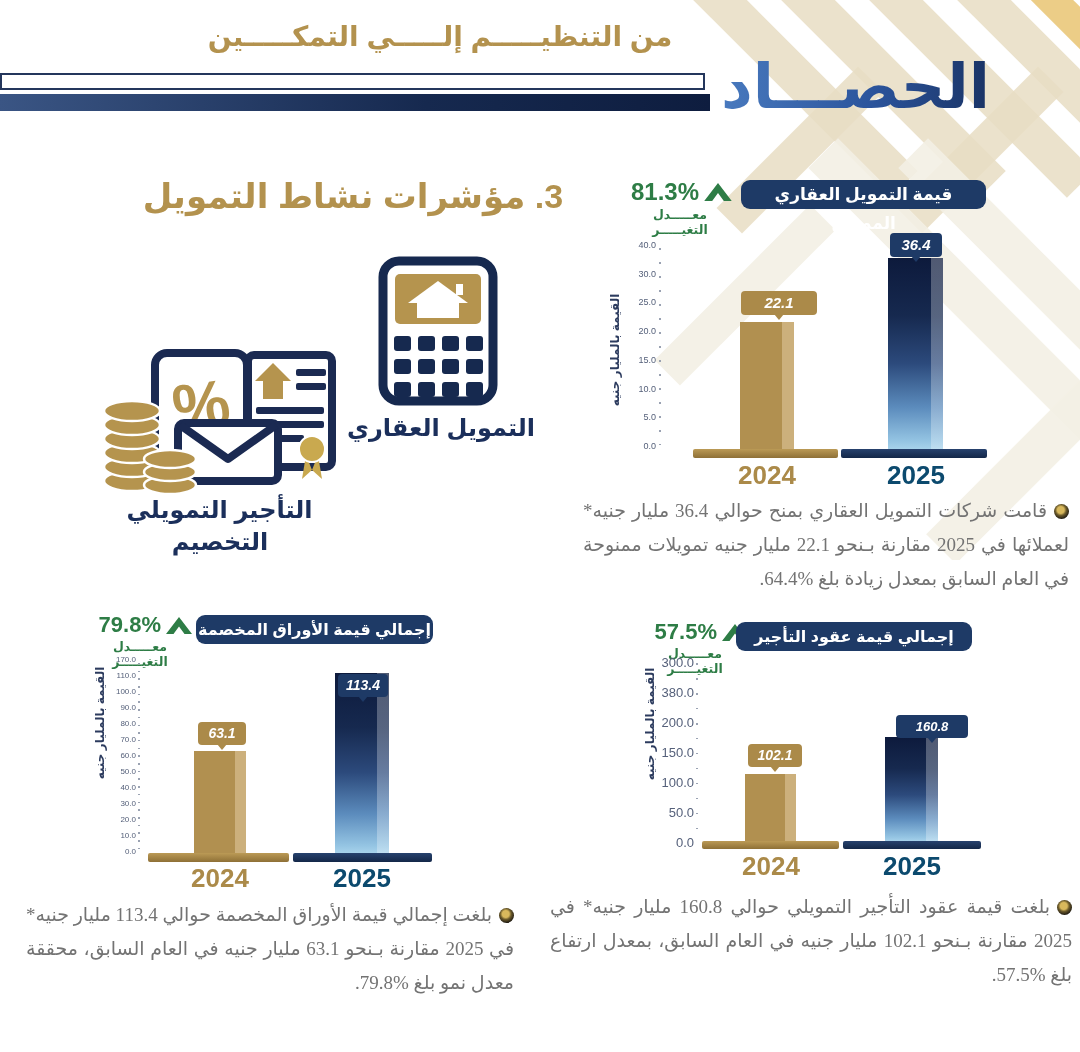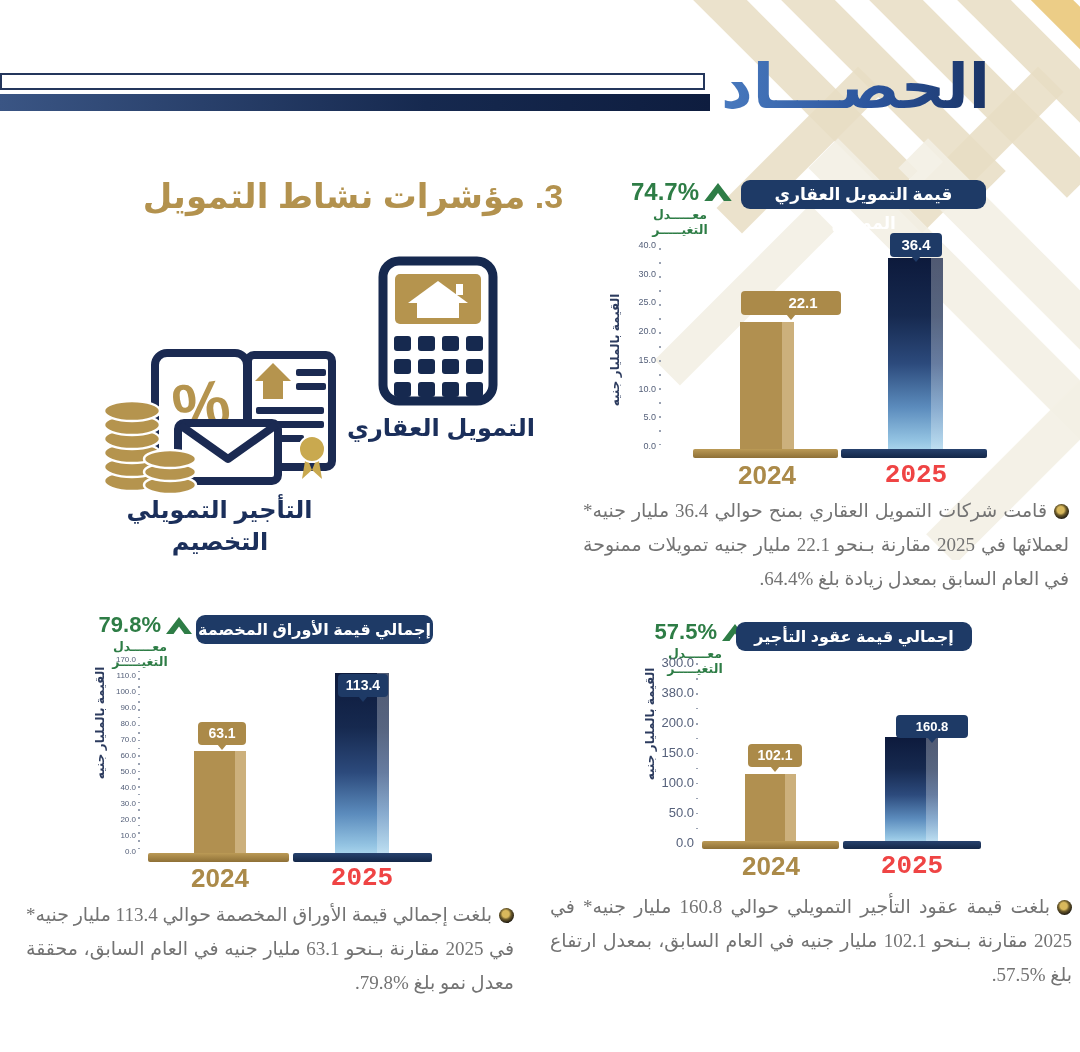--- a/index.html
+++ b/index.html
@@ -43,33 +43,33 @@
   .yaxis{position:absolute;display:flex;flex-direction:column;justify-content:space-between;
          align-items:flex-end;color:#55607a;text-align:right;}
   .tick{line-height:1;display:block;}
   .tickline{position:absolute;width:2px;background:repeating-linear-gradient(180deg,#9aa2b2 0 2px,transparent 2px 14px);}
   .ylab{position:absolute;height:16px;text-align:center;font-size:12px;font-weight:700;color:#2c3b5e;
         transform:rotate(-90deg);direction:rtl;white-space:nowrap;}
   .bar{position:absolute;}
   .bar-gold{background:linear-gradient(90deg,#b19050 0 78%,#ccb07c 78% 100%);}
   .bar-blue{background:linear-gradient(90deg,rgba(255,255,255,0) 0 78%,rgba(255,255,255,.28) 78% 100%),
             linear-gradient(180deg,#0d1a3c 0%,#16294f 30%,#2c4a7c 55%,#5c8cbd 78%,#93c3e2 95%,#a9d4ec 100%);}
-  .vbox{position:absolute;border-radius:4px;color:#fff;font-weight:700;text-align:center;}
+  .vbox{position:absolute;border-radius:4px;color:#fff;font-weight:700;text-align:center;font-style:italic;}
   .vbox::after{content:"";position:absolute;left:50%;bottom:-5px;margin-left:-5px;
                border-left:5px solid transparent;border-right:5px solid transparent;}
   .vbox.gold{background:#ab8a49;}
   .vbox.gold::after{border-top:6px solid #ab8a49;}
   .vbox.navy{background:#1e3a66;}
   .vbox.navy::after{border-top:6px solid #1e3a66;}
   .baseline{position:absolute;border-radius:2px;}
   .baseline.gold{background:linear-gradient(180deg,#bb9a56,#8e7036);}
   .baseline.navy{background:linear-gradient(180deg,#27426e,#132748);}
   .year{position:absolute;width:80px;text-align:center;font-size:26px;font-weight:800;}
   .year.gold{color:#ab8a49;}
-  .year.navy{color:#ef4444;font-family:Liberation Mono, monospace;}
+  .year.navy{color:#0c4a6e;}
 
   
   .note{position:absolute;direction:rtl;text-align:justify;font-family:"Liberation Serif","DejaVu Serif","DejaVu Sans",serif;
         font-size:19px;line-height:1.78;color:#737373;}
   .bullet{display:inline-block;width:15px;height:15px;border-radius:50%;
           background:radial-gradient(circle at 45% 40%,#d8b85c 0 28%,#6b5a2a 45%,#191510 75%);
           margin-left:7px;vertical-align:-2px;}
 </style>
 </head>
 <body>
@@ -83,20 +83,21 @@
     <div class="stripe st-beige rneg" style="width:38px;height:380px;left:365px;top:-140px;"></div>
     <div class="stripe st-gold rneg" style="width:30px;height:190px;left:407px;top:-75px;"></div>
     <div class="stripe st-beige rpos" style="width:36px;height:200px;left:132px;top:50px;"></div>
     <div class="stripe st-beige rpos" style="width:36px;height:200px;left:312px;top:50px;"></div>
     <div class="stripe st-light rneg" style="width:42px;height:500px;left:329px;top:80px;"></div>
     <div class="stripe st-light rneg" style="width:42px;height:500px;left:419px;top:80px;"></div>
     <div class="stripe st-light rpos" style="width:36px;height:220px;left:77px;top:185px;"></div>
     <div class="stripe st-light rpos" style="width:42px;height:280px;left:369px;top:310px;"></div>
   </div>
 
+  <div class="abs tagline">من التنظيـــــم إلـــــي التمكـــــين</div>
   <div class="abs bar-outline"></div>
   <div class="abs bar-navy"></div>
   <div class="abs logo">الحصـــاد</div>
 
   <div class="abs section-title">3. مؤشرات نشاط التمويل</div>
 
   <svg class="abs" style="left:378px;top:256px;" width="120" height="150" viewBox="0 0 120 150">
     <rect x="5" y="5" width="110" height="140" rx="16" fill="#fff" stroke="#16294f" stroke-width="9"></rect>
     <rect x="17" y="18" width="86" height="50" rx="5" fill="#b5944e"></rect>
     <g fill="#fff">
@@ -148,21 +149,21 @@
       <ellipse cx="70" cy="140" rx="26" ry="9"></ellipse>
         <ellipse cx="70" cy="127" rx="26" ry="9"></ellipse>
       <ellipse cx="70" cy="114" rx="26" ry="9"></ellipse>
     </g>
   </svg>
   <div class="icon-label" style="left:112px;top:496px;width:215px;">التأجير التمويلي</div>
   <div class="icon-label" style="left:140px;top:528px;width:160px;">التخصيم</div>
 
   <div class="change" style="left:628px;top:178px;width:104px;">
     <div class="change-row">
-      <span class="pct" style="font-size:24px;">74.7%</span>
+      <span class="pct" style="font-size:24px;">81.3%</span>
       <svg width="28" height="18" viewBox="0 0 26 17">
         <path d="M13 0 L26 17 L18.5 17 L13 9.5 L7.5 17 L0 17 Z" fill="#2e7d46"></path>
       </svg>
     </div>
     <div class="change-label">معـــــدل التغيـــــر</div>
   </div>
   <div class="pill" style="left:741px;top:180px;width:245px;height:29px;line-height:29px;font-size:17px;">قيمة التمويل العقاري الممنوح</div>
   <div class="yaxis" style="left:620px;top:241px;width:36px;height:210px;font-size:9px;">
       <span class="tick">40.0</span>
       <span class="tick">30.0</span>
@@ -170,21 +171,21 @@
       <span class="tick">20.0</span>
       <span class="tick">15.0</span>
       <span class="tick">10.0</span>
       <span class="tick">5.0</span>
       <span class="tick">0.0</span>
     </div>
   <div class="tickline" style="left:659px;top:248px;height:197px;"></div>
   <div class="ylab" style="left:531px;top:342px;width:170px;">القيمة بالمليار جنيه</div>
   <div class="bar bar-gold" style="left:740px;top:322px;width:54px;height:128px;"></div>
   <div class="bar bar-blue" style="left:888px;top:258px;width:55px;height:192px;"></div>
-  <div class="vbox gold" style="left:741px;top:291px;width:76px;height:24px;line-height:24px;font-size:15px;padding-left:24px;">22.1</div>
+  <div class="vbox gold" style="left:741px;top:291px;width:76px;height:24px;line-height:24px;font-size:15px;">22.1</div>
   <div class="vbox navy" style="left:890px;top:233px;width:52px;height:24px;line-height:24px;font-size:15px;">36.4</div>
   <div class="baseline gold" style="left:693px;top:449px;width:145px;height:9px;"></div>
   <div class="baseline navy" style="left:841px;top:449px;width:146px;height:9px;"></div>
   <div class="year gold" style="left:727px;top:460px;">2024</div>
   <div class="year navy" style="left:876px;top:460px;">2025</div>
 
   <div class="note" style="left:583px;top:494px;width:486px;">
     <span class="bullet"></span><span>قامت شركات التمويل العقاري بمنح حوالي 36.4 مليار جنيه* لعملائها في 2025 مقارنة بـنحو 22.1 مليار جنيه تمويلات ممنوحة في العام السابق بمعدل زيادة بلغ %64.4.</span>
   </div>
 

